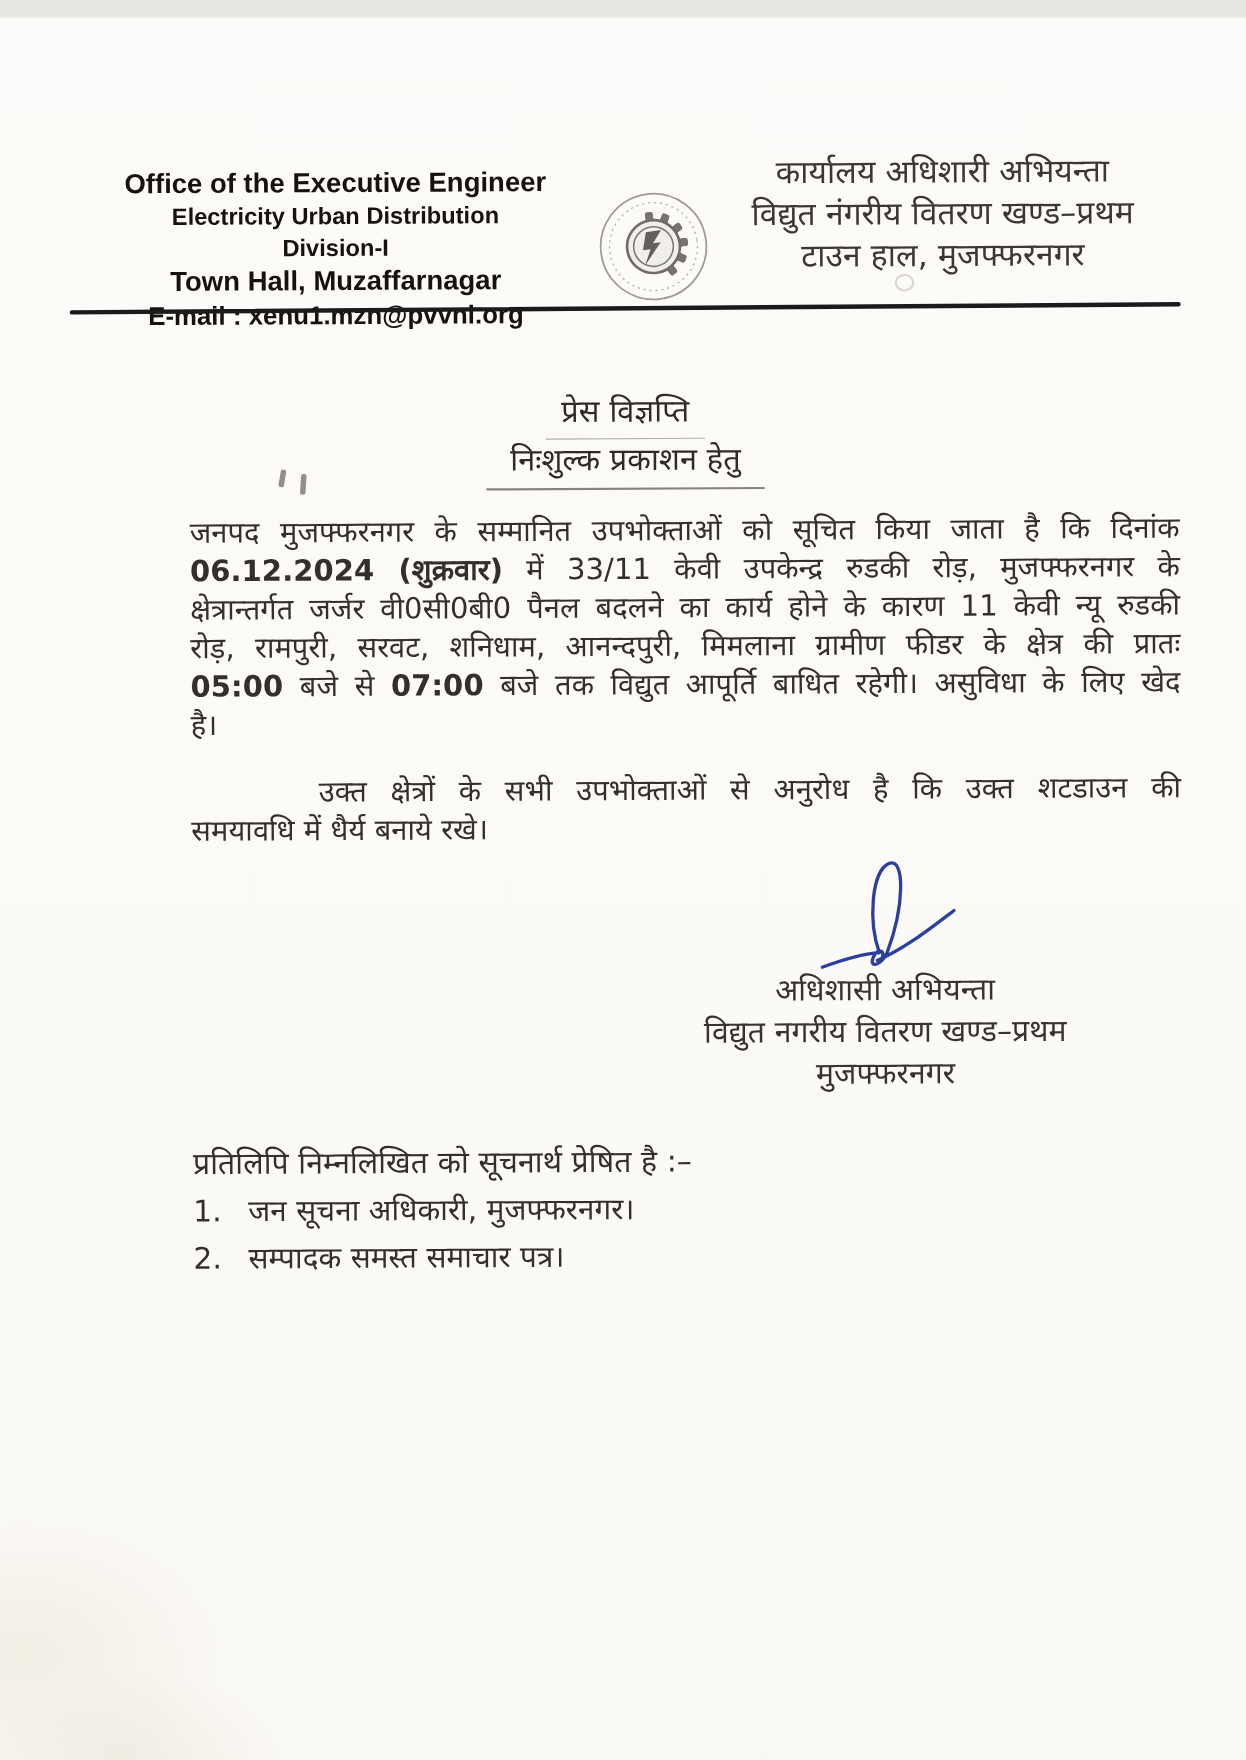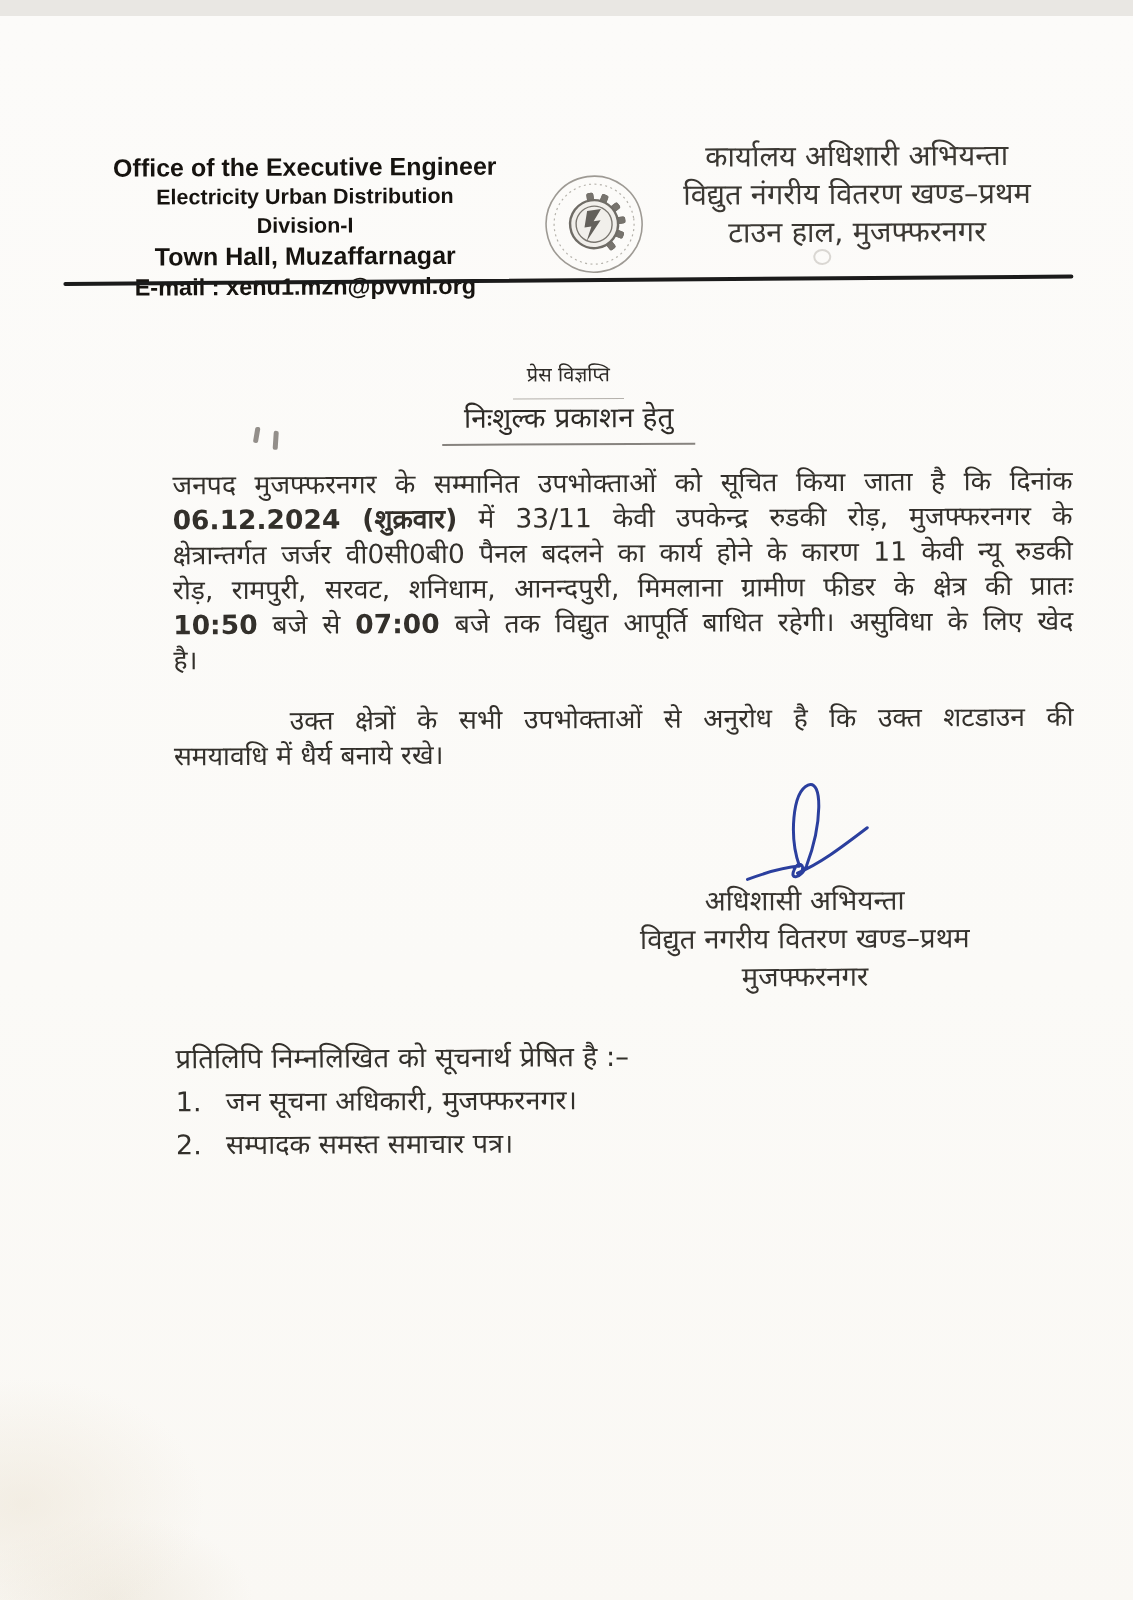--- a/index.html
+++ b/index.html
@@ -25,21 +25,21 @@
   .hr-line{font-size:29px;line-height:38px;}
   .seal{left:536px;top:150px;width:114px;height:116px;opacity:.8;}
   .rule{left:62px;top:262px;width:1010px;height:3.5px;background:#1b1b1b;border-radius:2px;transform:rotate(-0.12deg);}
   
   .mark{background:#5a554e;opacity:.65;border-radius:2px;}
   .mark1{left:252px;top:409px;width:5px;height:16px;transform:rotate(10deg);}
   .mark2{left:271px;top:413px;width:5px;height:19px;transform:rotate(4deg);}
   .ring{left:812px;top:234px;width:14px;height:12px;border:2px solid #9a958c;border-radius:50%;opacity:.35;}
   
   .title{left:0;top:341px;width:1133px;text-align:center;color:#2e2b27;}
-  .t1{display:inline-block;font-size:20px;line-height:34px;border-bottom:1px solid rgba(110,104,96,.5);padding:0 14px 7px;}
+  .t1{display:inline-block;font-size:28px;line-height:34px;border-bottom:1px solid rgba(110,104,96,.5);padding:0 14px 7px;}
   .t2{display:inline-block;font-size:28px;line-height:34px;border-bottom:2px solid rgba(72,68,62,.65);padding:0 22px 8px;margin-top:2px;}
   
   .para{left:170px;width:900px;color:#33302b;font-size:26.5px;}
   .p1{top:449px;}
   .p2{top:685px;}
   .jline{text-align:justify;text-align-last:justify;line-height:35px;height:35px;white-space:nowrap;}
   .lline{text-align:left;line-height:35px;height:35px;}
   .ind{text-indent:116px;}
   .b{font-weight:700;}
   
@@ -101,21 +101,21 @@
     </div>
 
     <div class="abs mark mark1"></div>
     <div class="abs mark mark2"></div>
 
     <div class="abs para p1">
       <div class="jline">जनपद मुजफ्फरनगर के सम्मानित उपभोक्ताओं को सूचित किया जाता है कि दिनांक</div>
       <div class="jline"><span class="b">06.12.2024 (शुक्रवार)</span><span> में 33/11 केवी उपकेन्द्र रुडकी रोड़, मुजफ्फरनगर के</span></div>
       <div class="jline">क्षेत्रान्तर्गत जर्जर वी0सी0बी0 पैनल बदलने का कार्य होने के कारण 11 केवी न्यू रुडकी</div>
       <div class="jline">रोड़, रामपुरी, सरवट, शनिधाम, आनन्दपुरी, मिमलाना ग्रामीण फीडर के क्षेत्र की प्रातः</div>
-      <div class="jline"><span class="b">10:50</span><span> बजे से </span><span class="b">07:00</span><span> बजे तक विद्युत आपूर्ति बाधित रहेगी। असुविधा के लिए खेद</span></div>
+      <div class="jline"><span class="b">05:00</span><span> बजे से </span><span class="b">07:00</span><span> बजे तक विद्युत आपूर्ति बाधित रहेगी। असुविधा के लिए खेद</span></div>
       <div class="lline">है।</div>
     </div>
 
     <div class="abs para p2">
       <div class="jline ind">उक्त क्षेत्रों के सभी उपभोक्ताओं से अनुरोध है कि उक्त शटडाउन की</div>
       <div class="lline">समयावधि में धैर्य बनाये रखे।</div>
     </div>
 
     <svg class="abs sig-ink" viewBox="0 0 148 114">
       <path d="M 10 103 C 32 95, 48 91, 62 90

